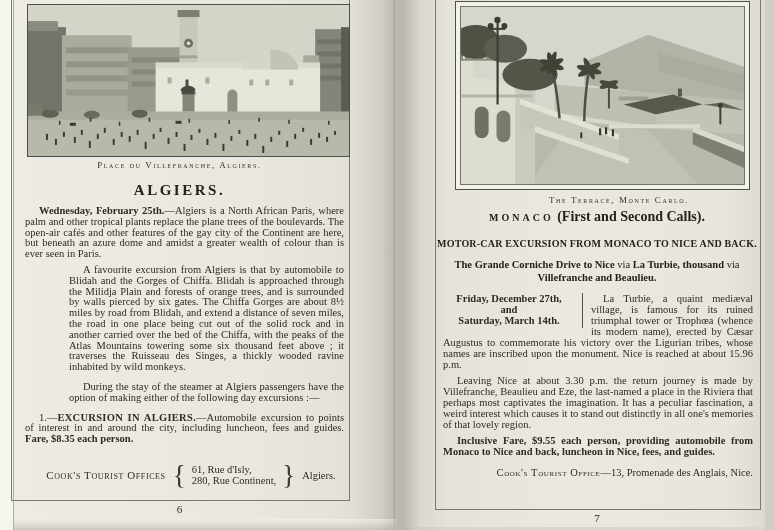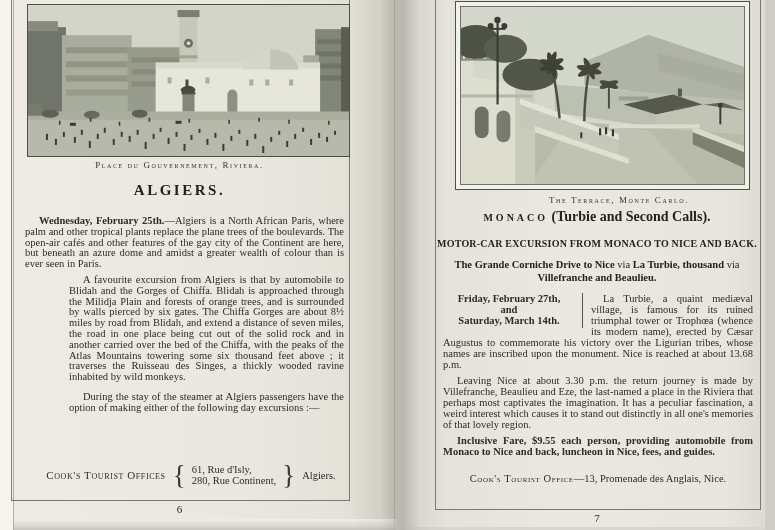--- a/index.html
+++ b/index.html
@@ -43,21 +43,21 @@
   .page-title{text-align:center;font-weight:bold;color:#23221d;}
   #title-algiers{left:11px;top:182px;width:337px;font-size:15px;letter-spacing:2.5px;}
   #title-monaco{left:431px;top:209px;width:332px;font-size:14px;}
   #title-monaco .big{font-size:10px;letter-spacing:3px;}
   #subtitle-monaco{left:431px;top:238px;width:332px;font-size:10px;letter-spacing:0.2px;}
   #drive-monaco{left:432px;top:258px;width:330px;font-size:10.5px;line-height:13px;}
   #drive-monaco .it{font-weight:normal;}
 
   
   .textcol{text-align:justify;}
-  #text-left{left:25px;top:216px;width:319px;font-size:10.5px;line-height:10.8px;}
+  #text-left{left:25px;top:206px;width:319px;font-size:10.5px;line-height:10.8px;}
   #text-right{left:443px;top:293px;width:310px;font-size:10.5px;line-height:11px;}
   .textcol p{margin:0 0 5px 0;text-indent:14px;}
   #text-left p.gap-after{margin-bottom:9px;margin-left:44px;}
   .lead-bold{font-weight:bold;}
   .fare{font-weight:bold;}
   .exc-title{font-weight:bold;letter-spacing:0.3px;}
 
   
   #dates-block{float:left;width:140px;box-sizing:border-box;text-align:center;
     font-weight:bold;border-right:1px solid #55544c;padding:0 7px 2px 0;margin:0 8px 1px 0;
@@ -65,21 +65,21 @@
   #para-turbie{text-indent:12px;}
 
   
   #offices-left{left:25px;top:462px;width:319px;display:flex;align-items:center;justify-content:center;}
   .smallcaps{font-variant:small-caps;letter-spacing:0.6px;padding-left:13px;}
   #offices-left .label{font-size:11px;margin-right:7px;}
   #offices-left .brace{font-size:27px;font-weight:300;color:#3a3933;line-height:26px;}
   #offices-left .addr{font-size:10.5px;line-height:11.5px;text-align:left;margin:0 6px;}
   #offices-left .city{font-size:10.5px;margin-left:7px;}
 
-  #office-right{margin-top:16px;text-align:center;text-indent:0;}
+  #office-right{margin-top:10px;text-align:right;text-indent:0;}
   #office-right .label{font-variant:small-caps;letter-spacing:0.6px;}
 
   .fare-para{font-weight:bold;}
 
   .pagenum{text-align:center;font-size:11px;color:#2c2b26;}
   #pagenum-left{left:11px;top:503px;width:337px;}
   #pagenum-right{left:435px;top:512px;width:324px;}
 </style>
 </head>
 <body>
@@ -198,27 +198,28 @@
         <rect x="161" y="113" width="1.6" height="4"></rect>
       <rect x="201" y="114" width="1.6" height="4"></rect>
         <rect x="231" y="112" width="1.6" height="4"></rect>
       <rect x="261" y="114" width="1.6" height="4"></rect>
         <rect x="301" y="115" width="1.6" height="4"></rect>
       <rect x="42" y="117" width="6" height="3"></rect>
         <rect x="148" y="115" width="6" height="3"></rect>
     </g>
   </svg>
 </div>
-<div class="abs caption" id="caption-algiers">Place du Gouvernement, Riviera.</div>
+<div class="abs caption" id="caption-algiers">Place du Villefranche, Algiers.</div>
 <div class="abs page-title" id="title-algiers">ALGIERS.</div>
 
 <div class="abs textcol" id="text-left">
   <p><span class="lead-bold">Wednesday, February 25th.</span><span>—Algiers is a North African Paris, where palm and other tropical plants replace the plane trees of the boulevards.  The open-air cafés and other features of the gay city of the Continent are here, but beneath an azure dome and amidst a greater wealth of colour than is ever seen in Paris.</span></p>
   <p class="gap-after">A favourite excursion from Algiers is that by automobile to Blidah and the Gorges of Chiffa.  Blidah is approached through the Milidja Plain and forests of orange trees, and is surrounded by walls pierced by six gates.  The Chiffa Gorges are about 8½ miles by road from Blidah, and extend a distance of seven miles, the road in one place being cut out of the solid rock and in another carried over the bed of the Chiffa, with the peaks of the Atlas Mountains towering some six thousand feet above ; it traverses the Ruisseau des Singes, a thickly wooded ravine inhabited by wild monkeys.</p>
   <p class="gap-after">During the stay of the steamer at Algiers passengers have the option of making either of the following day excursions :—</p>
+  <p><span>1.—</span><span class="exc-title">EXCURSION IN ALGIERS.</span><span>—Automobile excursion to points of interest in and around the city, including luncheon, fees and guides. </span> <span class="fare">Fare, $8.35 each person.</span></p>
 </div>
 
 <div class="abs" id="offices-left">
   <span class="label smallcaps">Cook's Tourist Offices</span>
   <span class="brace">{</span>
   <span class="addr">
     <span>61, Rue d'Isly,</span><br>
     <span>280, Rue Continent,</span>
   </span>
   <span class="brace">}</span>
@@ -309,28 +310,28 @@
       <rect x="140" y="122" width="2.2" height="7"></rect>
       <rect x="146" y="121" width="2.2" height="7"></rect>
       <rect x="153" y="123" width="2.2" height="7"></rect>
       <rect x="121" y="126" width="2" height="6"></rect>
     </g>
   </svg>
   </div>
 </div>
 <div class="abs caption" id="caption-monaco">The Terrace, Monte Carlo.</div>
 
-<div class="abs page-title" id="title-monaco"><span class="big">MONACO</span><span> (Turbie and Second Calls).</span></div>
+<div class="abs page-title" id="title-monaco"><span class="big">MONACO</span><span> (First and Second Calls).</span></div>
 <div class="abs page-title" id="subtitle-monaco">MOTOR-CAR EXCURSION FROM MONACO TO NICE AND BACK.</div>
 <div class="abs page-title" id="drive-monaco"><span>The Grande Corniche Drive to Nice </span><span class="it">via</span><span> La Turbie, thousand </span><span class="it">via</span><span> Villefranche and Beaulieu.</span></div>
 
 <div class="abs textcol" id="text-right">
   <div id="dates-block">
-    <span>Friday, February 27th,</span><br>
+    <span>Friday, December 27th,</span><br>
     <span>and</span><br>
     <span>Saturday, March 14th.</span>
   </div>
-  <p id="para-turbie">La Turbie, a quaint mediæval village, is famous for its ruined triumphal tower or Trophœa (whence its modern name), erected by Cæsar Augustus to commemorate his victory over the Ligurian tribes, whose names are inscribed upon the monument.  Nice is reached at about 13.68 p.m.</p>
+  <p id="para-turbie">La Turbie, a quaint mediæval village, is famous for its ruined triumphal tower or Trophœa (whence its modern name), erected by Cæsar Augustus to commemorate his victory over the Ligurian tribes, whose names are inscribed upon the monument.  Nice is reached at about 15.96 p.m.</p>
   <p>Leaving Nice at about 3.30 p.m. the return journey is made by Villefranche, Beaulieu and Eze, the last-named a place in the Riviera that perhaps most captivates the imagination.  It has a peculiar fascination, a weird interest which causes it to stand out distinctly in all one's memories of that lovely region.</p>
   <p class="fare-para">Inclusive Fare, $9.55 each person, providing automobile from Monaco to Nice and back, luncheon in Nice, fees, and guides.</p>
   <p id="office-right"><span class="label">Cook's Tourist Office</span><span>—13, Promenade des Anglais, Nice.</span></p>
 </div>
 <div class="abs pagenum" id="pagenum-right">7</div>
 
 </body></html>

